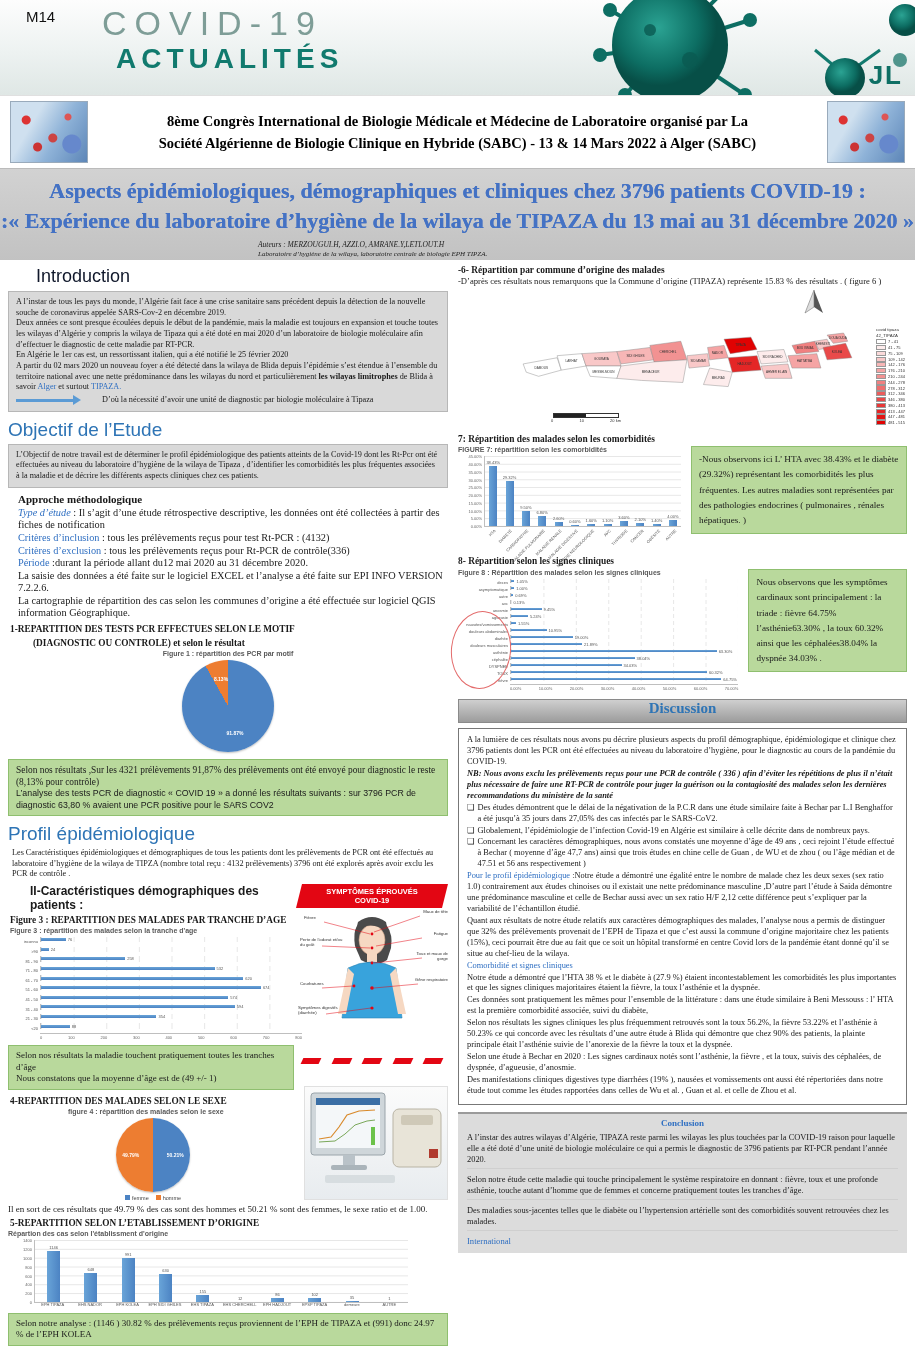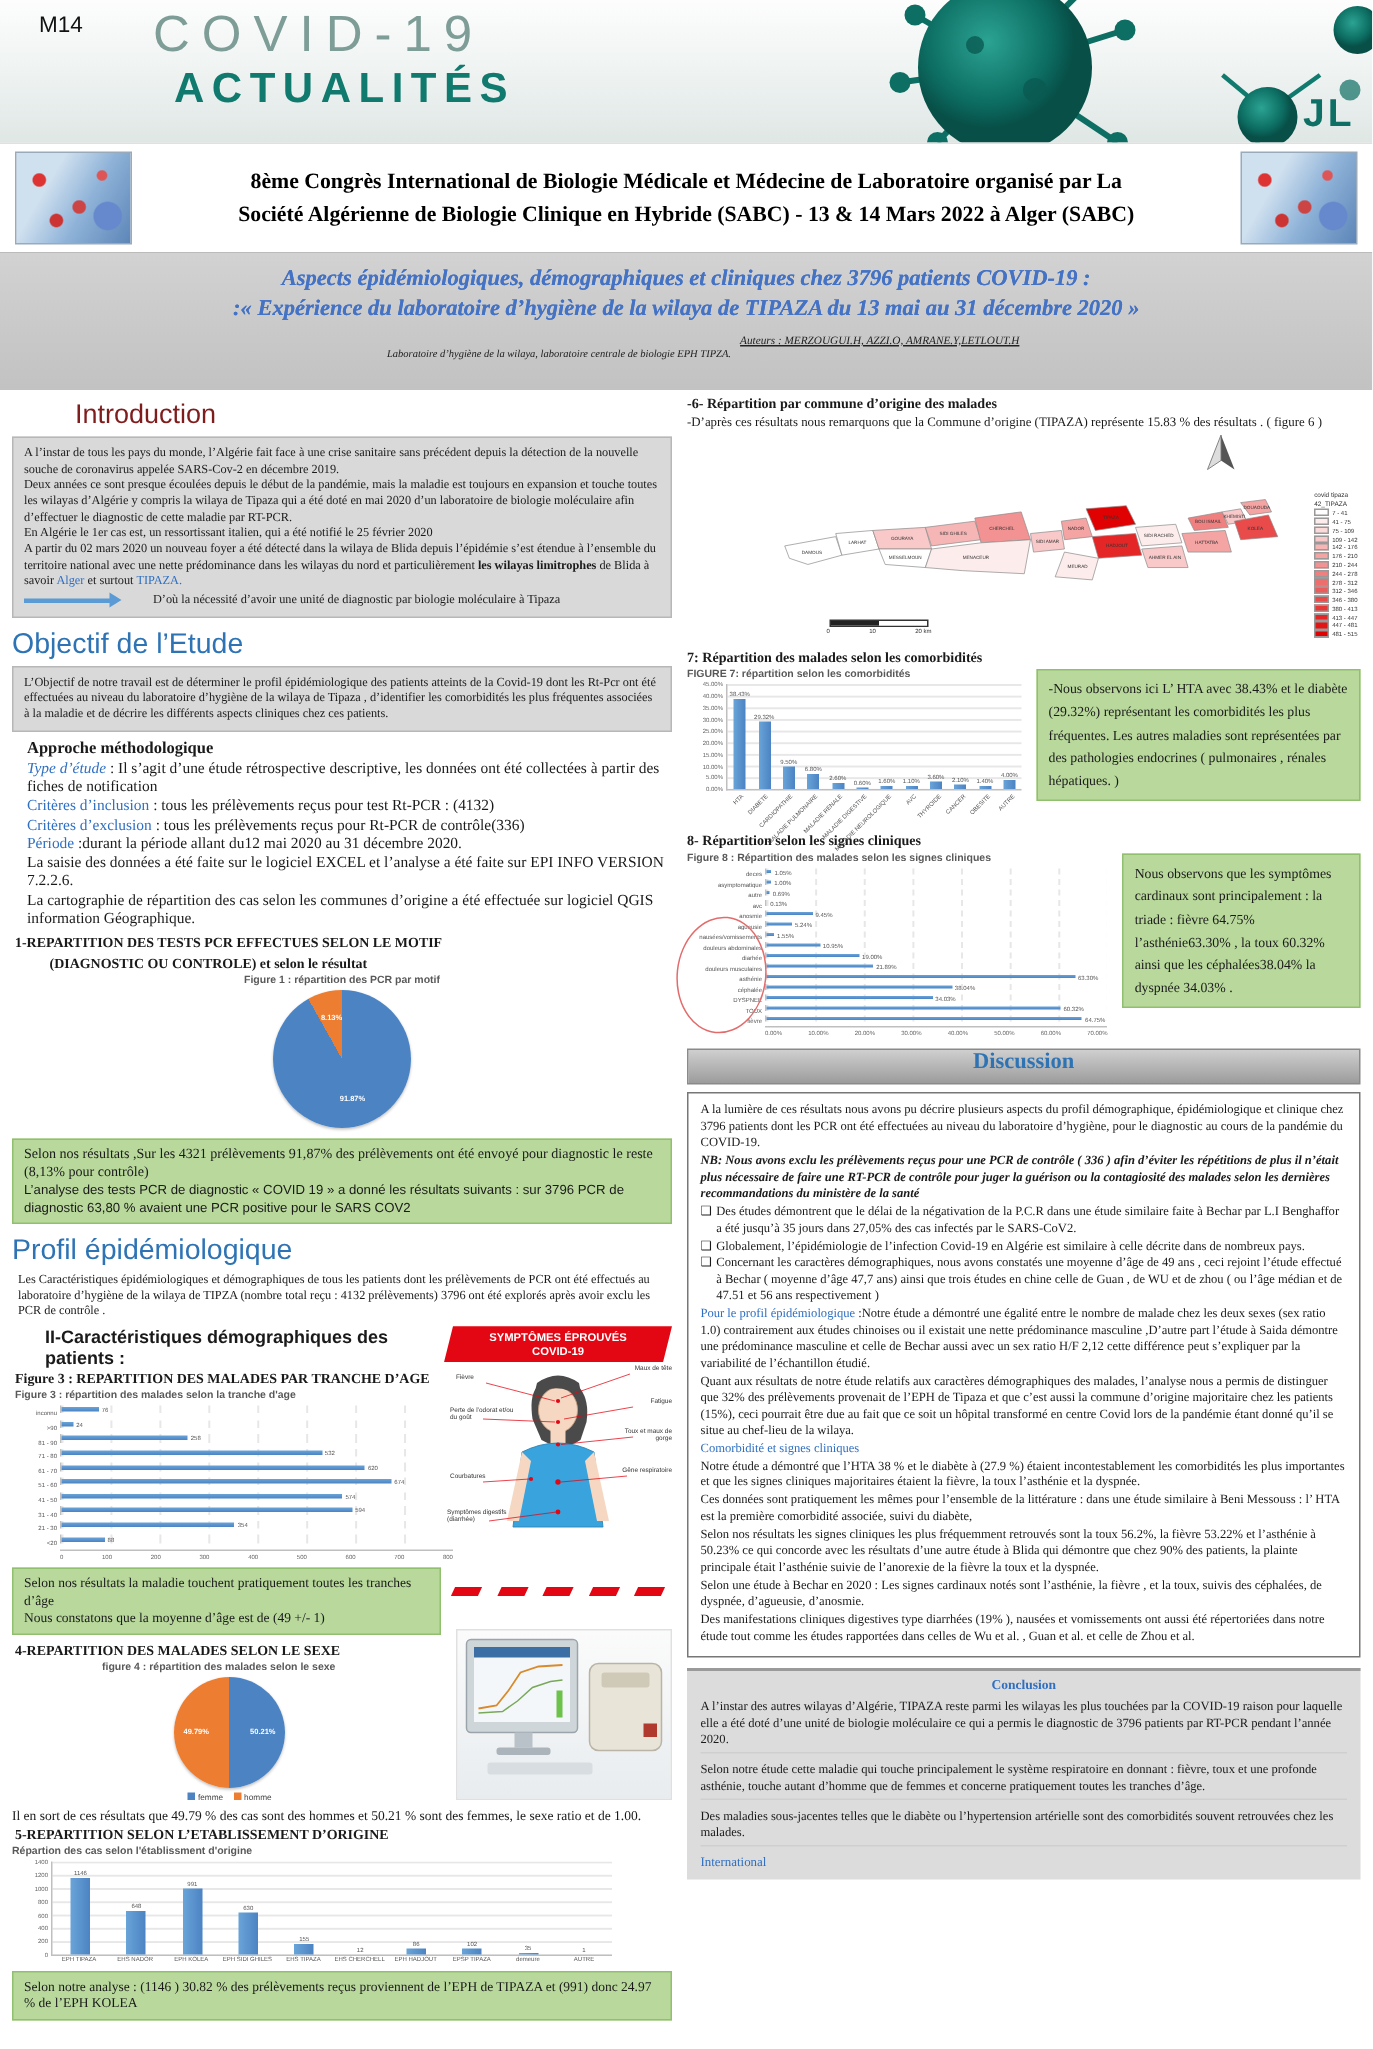--- a/index.html
+++ b/index.html
@@ -16,29 +16,29 @@
   .cphoto{width:76px;height:60px;margin:0 10px;border:1px solid #9ab;background:
     radial-gradient(circle at 20% 30%,#d33 4px,transparent 5px),
     radial-gradient(circle at 55% 60%,#c44 4px,transparent 5px),
     radial-gradient(circle at 75% 25%,#d55 3px,transparent 4px),
     radial-gradient(circle at 35% 75%,#c33 4px,transparent 5px),
     radial-gradient(circle at 80% 70%,#68c 9px,transparent 10px),
     linear-gradient(120deg,#cfe0ef 30%,#8fb3d8 60%,#5d86b8);}
   .ctext{flex:1;text-align:center;font-weight:bold;font-size:14.5px;line-height:1.55;color:#000;}
   
   .tbox{height:92px;background:linear-gradient(#d2d2d2,#c2c2c2);text-align:center;padding-top:7px;box-sizing:border-box;border-top:1px solid #bbb;}
-  .t1,.t2{color:#4472c4;font-weight:bold;font-size:15px;line-height:1.35;text-shadow:0 0 .4px #4472c4;font-style:italic;}
-  .auth{font-style:italic;font-size:7.5px;text-align:center;margin:5px 0 0 258px;color:#222;text-decoration:underline;}
+  .t1,.t2{color:#4472c4;font-weight:bold;font-size:22px;line-height:1.35;text-shadow:0 0 .4px #4472c4;}
+  .auth{font-style:italic;font-size:7.5px;text-align:left;margin:5px 0 0 258px;color:#222;}
   .affil{font-style:italic;font-size:7px;text-align:left;margin:1px 0 0 258px;color:#222;}
   
   .main{display:flex;align-items:flex-start;}
   .col-l{width:452px;box-sizing:border-box;padding:2px 4px 0 8px;}
   .col-r{width:463px;box-sizing:border-box;padding:2px 8px 0 6px;}
   
-  .intro-h{font:18px "Liberation Sans",sans-serif;color:#7f1d1d;margin:4px 0 4px 42px;}
+  .intro-h{font:18px "Liberation Sans",sans-serif;color:#0f172a;margin:4px 0 4px 28px;}
   .graybox{background:#d9d9d9;border:1px solid #b7b7b7;padding:5px 7px;font-size:8.2px;line-height:1.3;}
   .blu{color:#2f6fc2;}
   .bld{font-weight:bold;}
   .arrow-line{display:flex;align-items:center;margin-top:2px;}
   .arrow{width:58px;height:3px;background:#5b9bd5;position:relative;margin-right:28px;}
   .arrow:after{content:"";position:absolute;right:-7px;top:-3.5px;border-left:8px solid #5b9bd5;border-top:5px solid transparent;border-bottom:5px solid transparent;}
   .h-blue{color:#2e74b5;font-family:"Liberation Sans",sans-serif;font-size:19px;margin:7px 0 3px 0;}
   .apr{font-size:10.3px;line-height:1.22;margin-top:5px;}
   .apr-h{font-weight:bold;font-size:11px;margin:4px 0 1px 10px;}
   .apr p{margin:0 0 0 10px;}

